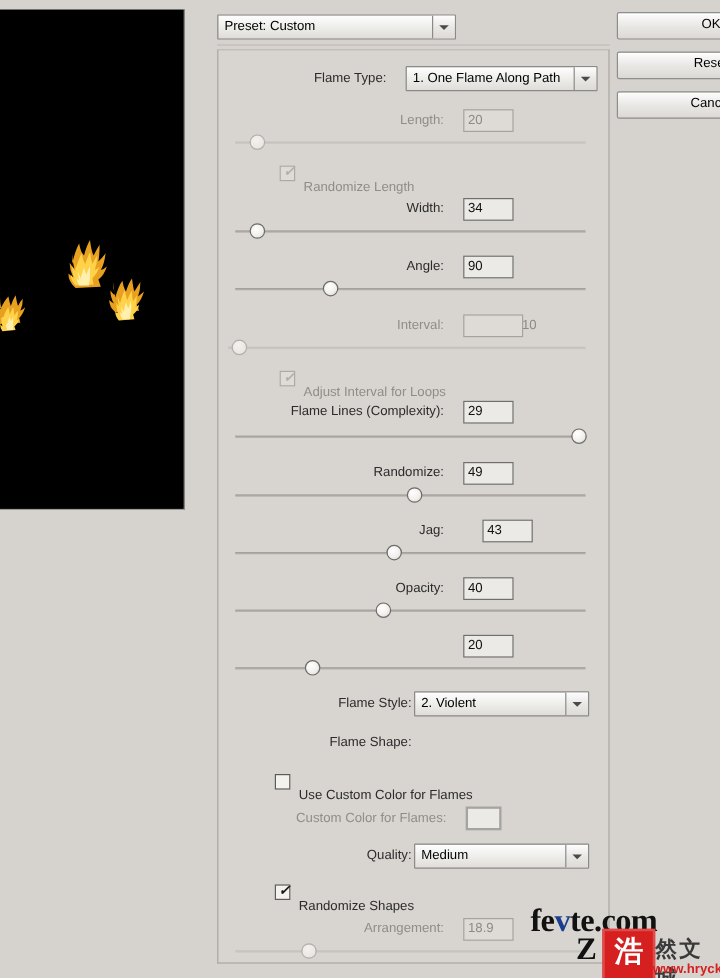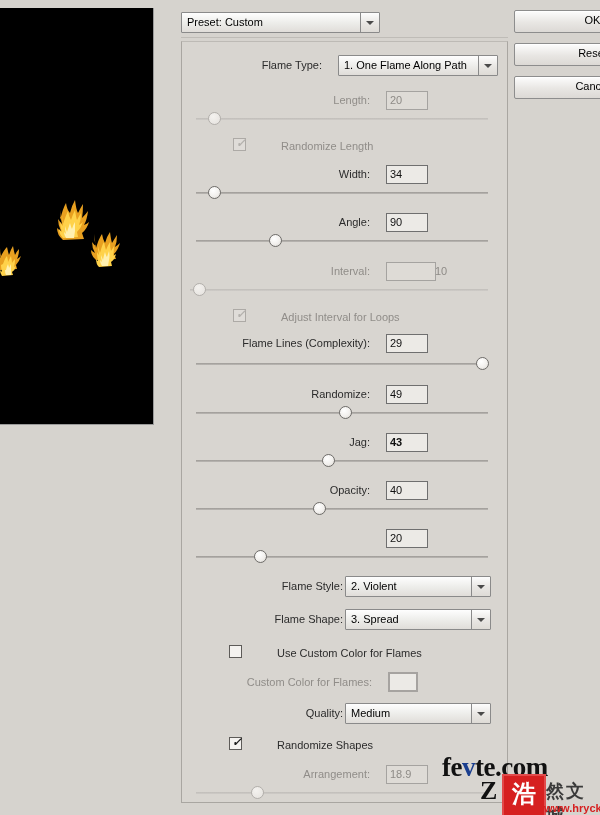--- a/index.html
+++ b/index.html
@@ -101,21 +101,21 @@
   .cb{
     position:absolute;left:0;top:1px;width:13px;height:13px;box-sizing:border-box;
     background:#f4f2ef;border:1px solid #5d5b58;cursor:pointer;
   }
   .cb.dim{border-color:#adaaa6;background:#dfdcd8;}
   .cb .tick{
     position:absolute;left:2px;top:-1px;width:9px;height:11px;
     color:#1a1a1a;font-size:12px;line-height:11px;font-weight:bold;
   }
   .cb.dim .tick{color:#b4b1ad;}
-  .cbl{position:absolute;left:20px;top:2px;height:15px;line-height:15px;font-size:11px;white-space:nowrap;color:#2b2b2b;margin-left:28px;}
+  .cbl{position:absolute;left:20px;top:12px;height:15px;line-height:15px;font-size:11px;white-space:nowrap;color:#2b2b2b;}
   .cbl.dim{color:#908d89;}
 
   
   .swatch{
     position:absolute;width:30px;height:20px;box-sizing:border-box;
     background:#eceae6;border:2px solid #a6a3a0;
   }
 
   
   .sep{position:absolute;left:181px;top:37px;width:327px;height:1px;background:#bfbcb7;}
@@ -263,21 +263,21 @@
       <span class="lbl" style="right:139px;">Randomize:</span>
       <div class="field" style="left:204px;top:1px;">49</div>
     </div>
     <div class="slider" style="left:14px;top:364px;width:292px;">
       <div class="track"></div>
         <div class="knob" style="left:49%;"></div>
     </div>
 
     <div class="row" style="top:390px;">
       <span class="lbl" style="right:139px;">Jag:</span>
-      <div class="field" style="left:204px;top:1px;font-weight:bold;">43</div>
+      <div class="field" style="left:220px;top:1px;">43</div>
     </div>
     <div class="slider" style="left:14px;top:412px;width:292px;">
       <div class="track"></div>
         <div class="knob" style="left:43%;"></div>
     </div>
 
     <div class="row" style="top:438px;">
       <span class="lbl" style="right:139px;">Opacity:</span>
       <div class="field" style="left:204px;top:1px;">40</div>
     </div>
@@ -299,26 +299,20 @@
       <div class="combo dd" style="left:163px;width:146px;">
         <span>2. Violent</span>
         <span class="arrowbox">
             <i class="caret"></i>
           </span>
       </div>
     </div>
 
     <div class="row" style="top:567px;">
       <span class="lbl" style="right:166px;">Flame Shape:</span>
-      <div class="combo dd" style="left:163px;width:146px;">
-        <span>3. Spread</span>
-        <span class="arrowbox">
-            <i class="caret"></i>
-          </span>
-      </div>
     </div>
 
     <div class="cbrow" style="left:47px;top:602px;">
       <span class="cb"></span>
       <span class="cbl">Use Custom Color for Flames</span>
     </div>
 
     <div class="row" style="top:630px;">
       <span class="lbl dim" style="right:137px;">Custom Color for Flames:</span>
       <div class="swatch" style="left:206px;top:0;"></div>

